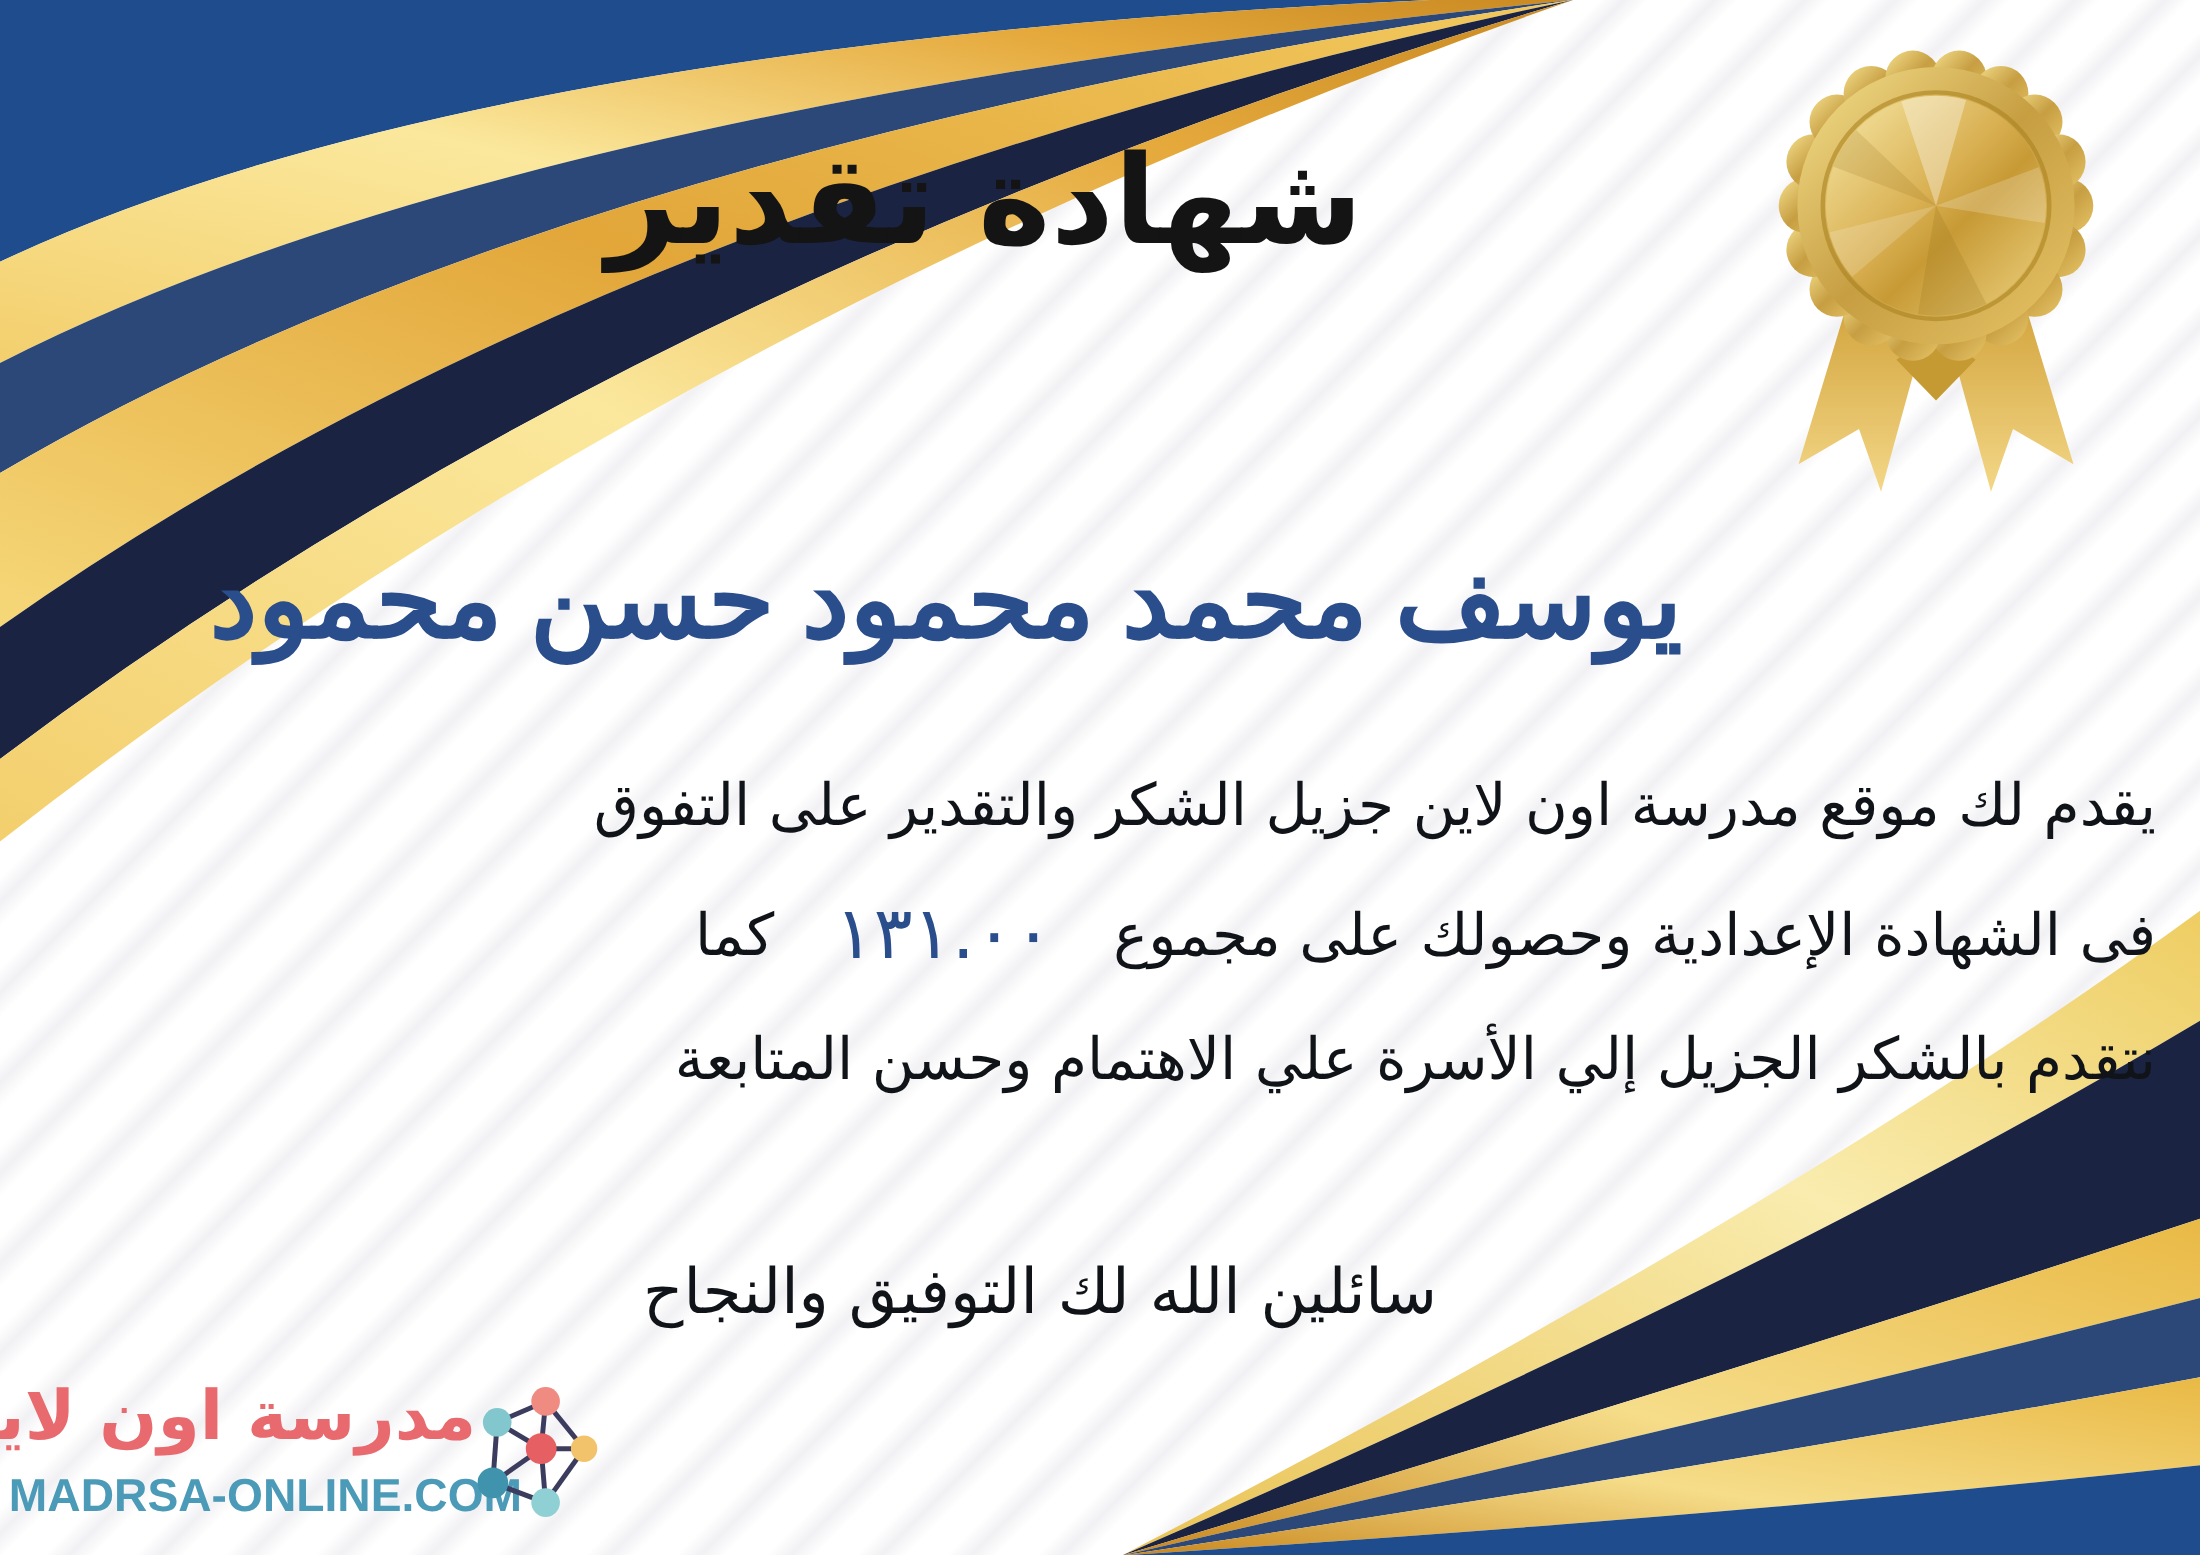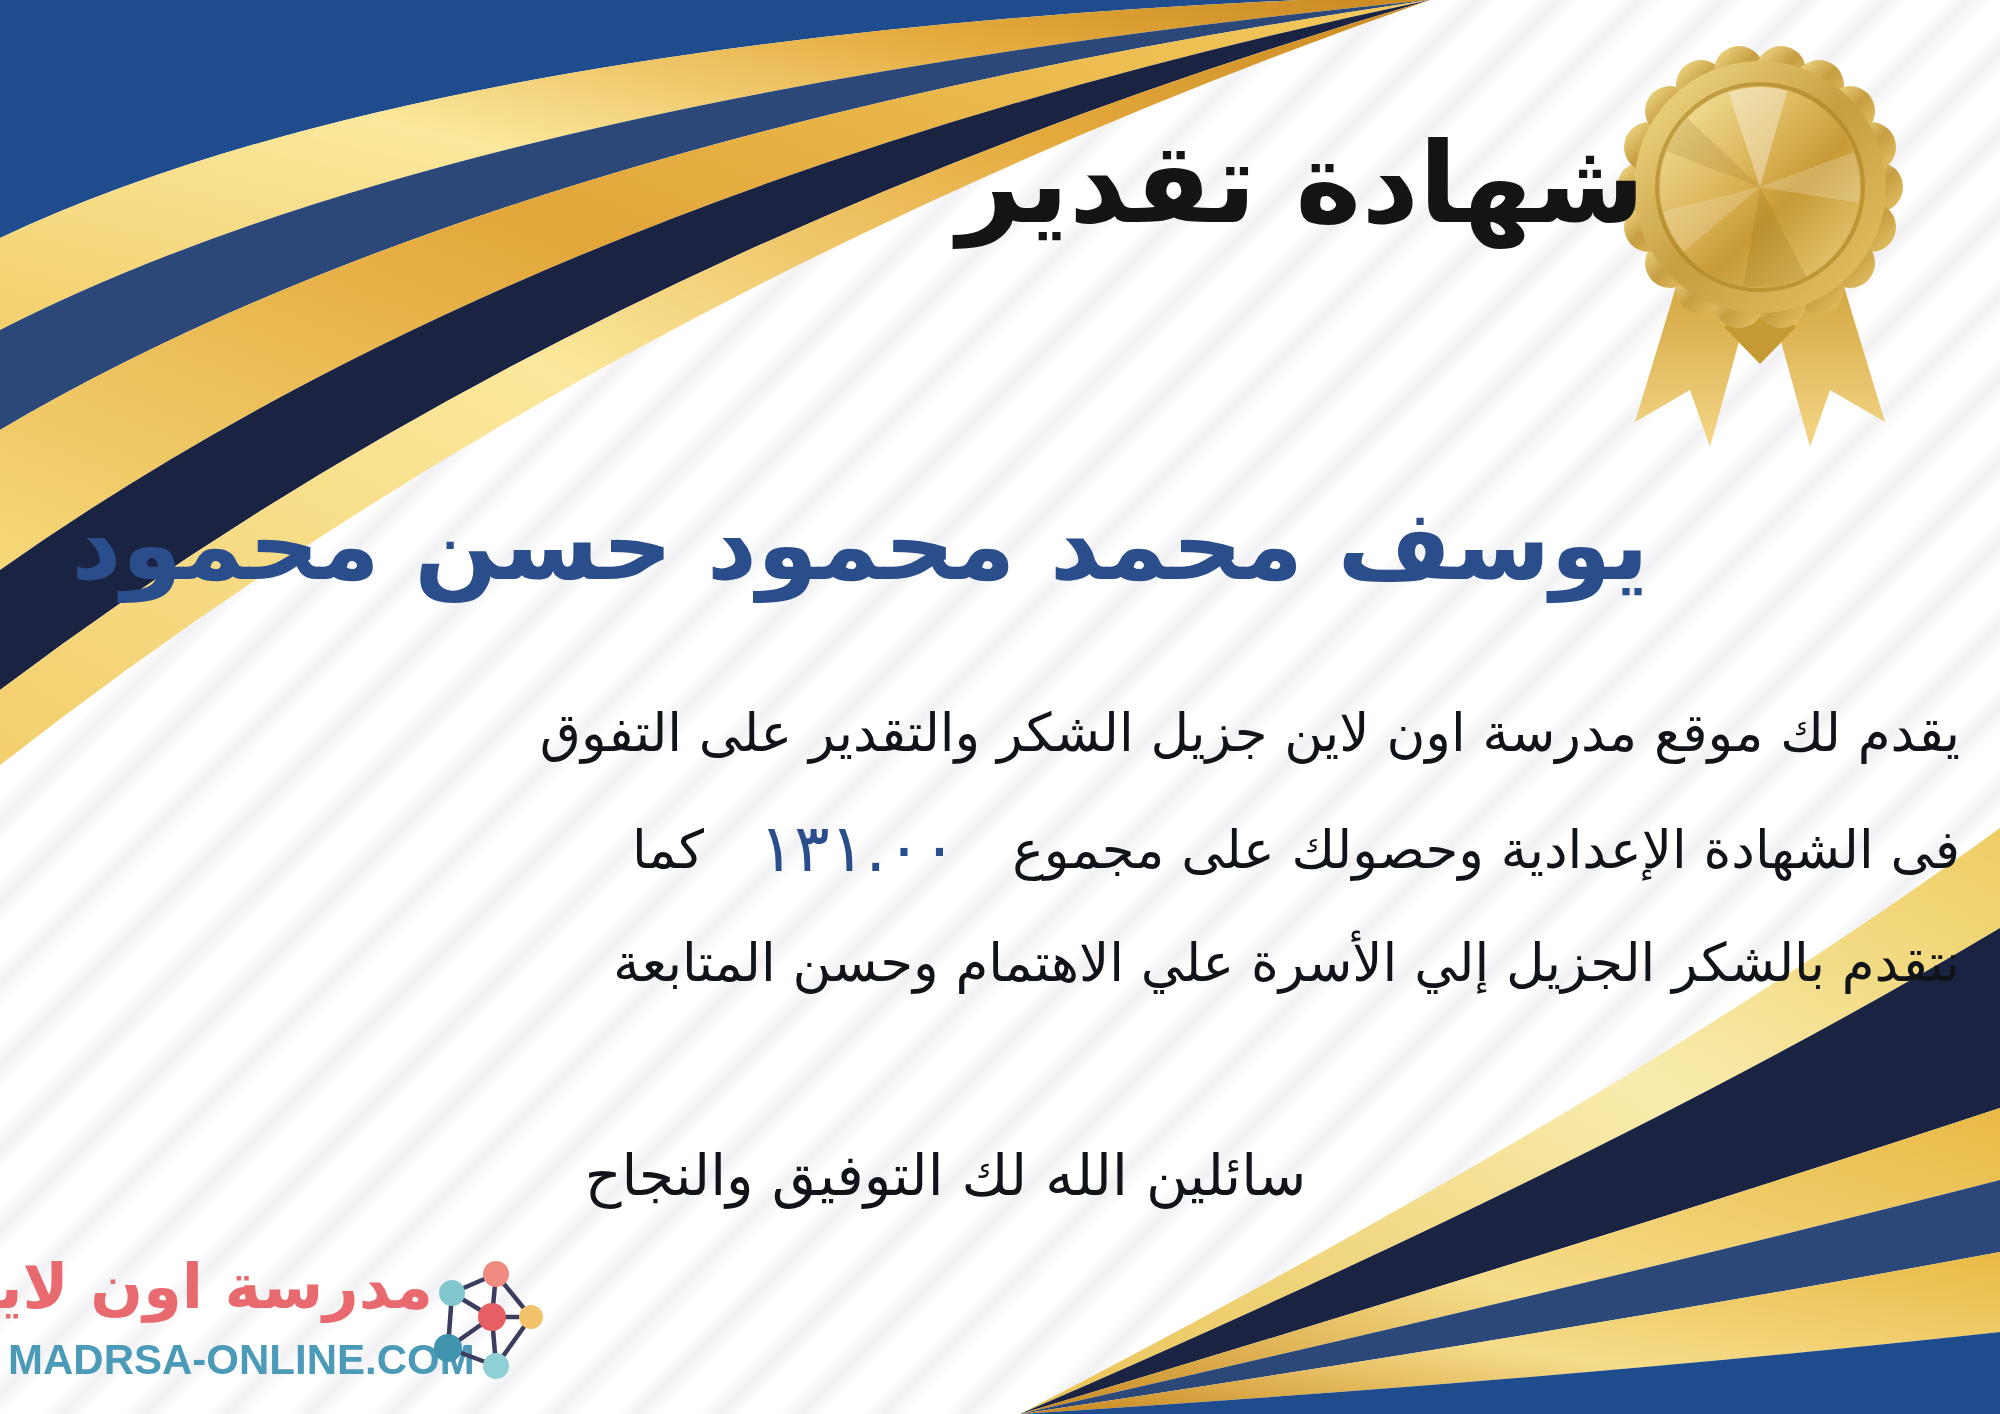--- a/index.html
+++ b/index.html
@@ -9,27 +9,27 @@
     overflow:hidden;
     background-color:#ffffff;
     background-image:repeating-linear-gradient(135deg,#f1f1f4 0px,#ffffff 16px,#ffffff 42px,#f1f1f4 58px);
     font-family:"DejaVu Sans",sans-serif;
   }
   svg{display:block;}
   .corners{position:absolute;left:0;top:0;width:2000px;height:1414px;pointer-events:none;}
   .medal{position:absolute;left:1580px;top:22px;}
   .title{
     position:absolute;top:118px;left:145px;width:1500px;margin:0;
-    text-align:right;direction:rtl;
+    text-align:center;direction:rtl;
     font-size:112px;font-weight:bold;color:#141414;letter-spacing:1px;
   }
   .name{
     position:absolute;top:488px;left:60px;width:1600px;
     text-align:center;direction:rtl;white-space:nowrap;
-    font-size:98px;font-weight:bold;color:#2a4d8c;
+    font-size:98px;font-weight:bold;color:#2a4d8c;font-family:Liberation Serif, serif;
   }
   .body-lines{
     position:absolute;top:676px;left:40px;width:1920px;
     direction:rtl;
     font-size:53px;color:#101419;
   }
   .body-lines .line{line-height:113px;white-space:nowrap;}
   .score{
     color:#2a4d8c;font-weight:normal;font-size:66px;
     margin:0 55px;position:relative;top:3px;letter-spacing:2px;

